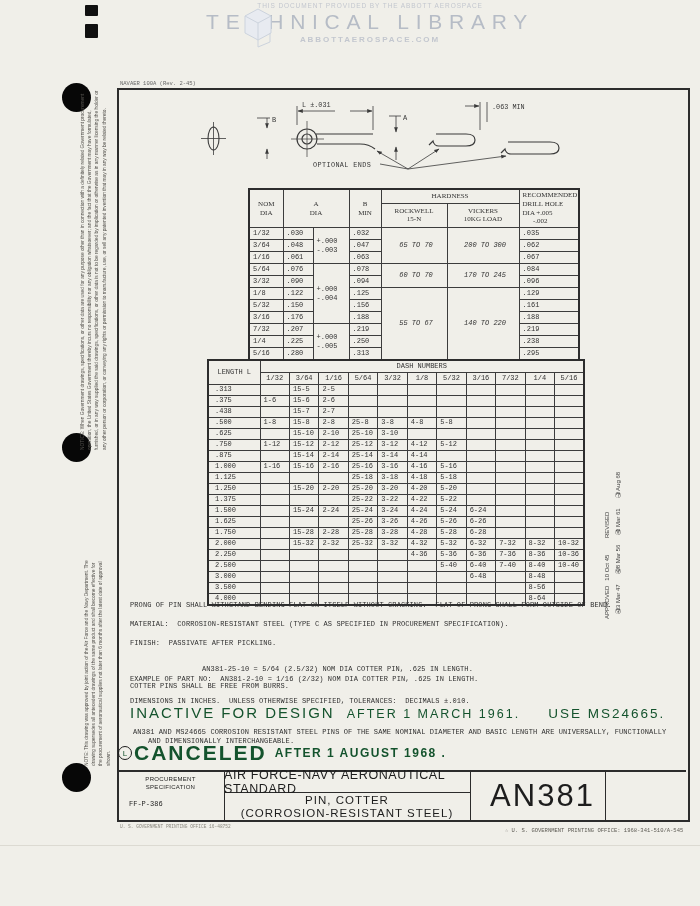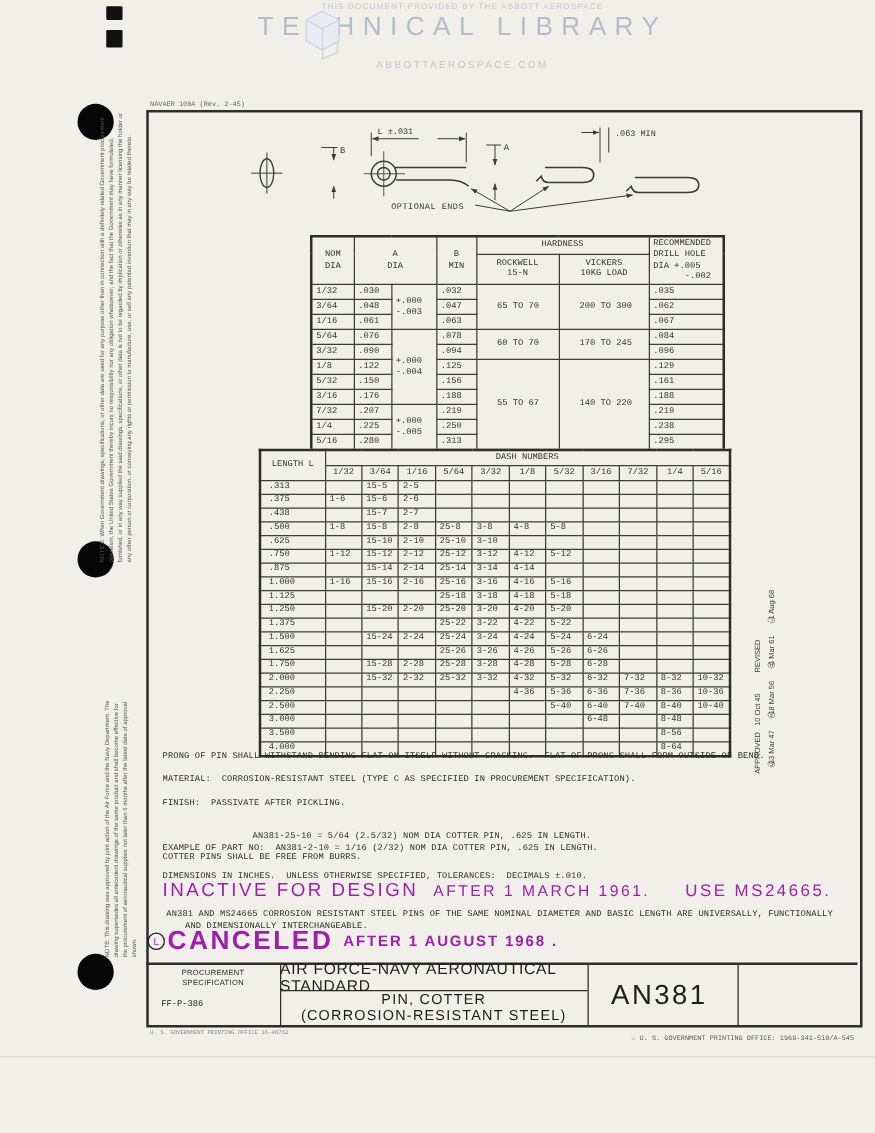--- a/index.html
+++ b/index.html
@@ -4,21 +4,21 @@
 <style>
   html,body{margin:0;padding:0;background:#e7e5de;}
   .page{position:relative;width:700px;height:906px;background:#f0efe9;overflow:hidden;
         font-family:"Liberation Mono",monospace;color:#333;}
 
   
   .wm{position:absolute;left:170px;top:2px;width:400px;text-align:center;
       font-family:"Liberation Sans",sans-serif;}
   .wm-line1{font-size:6.5px;letter-spacing:.14em;color:#c3c7cf;}
   .wm-title{font-size:21px;letter-spacing:.32em;color:#b6bcc6;margin-top:1px;}
-  .wm-url{font-size:8px;letter-spacing:.24em;color:#c3c7cf;margin-top:13px;}
+  .wm-url{font-size:8px;letter-spacing:.24em;color:#c3c7cf;margin-top:1px;font-weight:bold;}
   .wm-cube{position:absolute;left:243px;top:6px;}
 
   
   .hole{position:absolute;left:62px;width:29px;height:29px;border-radius:50%;background:#070707;}
   .mark{position:absolute;left:85px;width:13px;background:#101010;border-radius:1px;}
   .paper-edge{position:absolute;left:0;top:845px;width:700px;height:1px;background:#dcdad2;}
 
   
   .frame{position:absolute;left:117px;top:88px;width:569px;height:730px;border:2px solid #2c2c2c;}
   .form-number{position:absolute;left:120px;top:80px;font-size:5.5px;color:#666;}
@@ -37,33 +37,33 @@
   .drawing{position:absolute;left:140px;top:92px;}
   .drawing text{font-family:"Liberation Mono",monospace;fill:#383838;}
 
   
   table{border-collapse:collapse;table-layout:fixed;background:#f0efe9;}
   th,td{border:1px solid #3c3c3c;font-weight:normal;font-size:7px;
         padding:0 0 0 3px;text-align:left;line-height:1.25;color:#333;
         overflow:hidden;white-space:nowrap;}
   .dim-table{position:absolute;left:248px;top:188px;width:330px;border:2px solid #2d2d2d;}
   .dim-table td{height:11px;}
-  .dim-table th{text-align:center;padding:1px 6px;white-space:pre-line;}
+  .dim-table th{text-align:center;padding:1px 6px;white-space:pre-line;font-family:Liberation Serif, serif;}
   .dim-table th.pre-l{white-space:pre;text-align:left;padding-left:3px;}
-  .dim-table td.ctr{text-align:left;padding-left:16px;}
+  .dim-table td.ctr{text-align:center;padding-left:4px;font-style:italic;}
   .dim-table td.tol{white-space:pre-line;line-height:1.2;}
   .dash-table{position:absolute;left:207px;top:359px;width:378px;border:2px solid #2d2d2d;}
   .dash-table td{height:10px;font-size:7px;}
   .dash-table th{text-align:center;padding:1px 0;}
   .dash-table th.lenh{font-size:7px;}
   .dash-table td.len{padding-left:6px;}
 
   
   .note{position:absolute;left:130px;font-size:7px;letter-spacing:.1px;color:#2f2f2f;white-space:pre;}
-  .stamp{position:absolute;font-family:"Liberation Sans",sans-serif;color:#a21caf;white-space:nowrap;}
+  .stamp{position:absolute;font-family:"Liberation Sans",sans-serif;color:#14532d;white-space:nowrap;}
   .inactive{left:130px;top:704px;}
   .inactive .big{font-size:15px;letter-spacing:2px;}
   .inactive .mid{font-size:12.5px;letter-spacing:2px;margin-left:12px;}
   .inactive .use{font-size:13.5px;letter-spacing:2px;margin-left:28px;}
   .canceled{left:118px;top:741px;display:flex;align-items:center;}
   .circle-l{display:inline-flex;align-items:center;justify-content:center;width:12px;height:12px;
             border:1.3px solid #1e1e1e;border-radius:50%;font-size:8px;margin-right:2px;}
   .canceled .big{font-size:21px;font-weight:700;letter-spacing:2px;}
   .canceled .mid{font-size:12px;font-weight:600;letter-spacing:1.5px;margin-left:8px;}
 
@@ -71,22 +71,22 @@
   .tblock{position:absolute;left:117px;top:770px;width:569px;height:48px;
           border-top:2px solid #2c2c2c;font-family:"Liberation Sans",sans-serif;color:#1d1d1d;}
   .tb-cell{position:absolute;top:0;height:48px;border-right:1.5px solid #2c2c2c;}
   .tb1{left:0;width:107px;}
   .tb1 .lbl{font-size:6px;letter-spacing:.3px;text-align:center;margin-top:4px;white-space:pre-line;line-height:1.3;}
   .tb1 .val{font-family:"Liberation Mono",monospace;font-size:7px;margin:8px 0 0 12px;}
   .tb2{left:107px;width:246px;}
   .tb2-row1{height:20px;border-bottom:1.5px solid #2c2c2c;display:flex;align-items:center;justify-content:center;
             font-size:12.5px;letter-spacing:.6px;}
   .tb2-row2{height:27px;text-align:center;font-size:11.5px;letter-spacing:1px;line-height:1.15;padding-top:1px;}
-  .tb3{left:348px;width:125px;display:flex;align-items:center;justify-content:center;
-       font-size:22px;letter-spacing:2px;}
+  .tb3{left:363px;width:125px;display:flex;align-items:center;justify-content:center;
+       font-size:31px;letter-spacing:2px;}
   .footer-l{position:absolute;left:120px;top:824px;font-size:4.5px;color:#8a887f;}
   .footer-r{position:absolute;left:505px;top:827px;font-size:5.5px;color:#5d5b54;}
 </style>
 </head>
 <body>
 
 <div class="page">
 
   <div class="wm">
     <div class="wm-line1">THIS DOCUMENT PROVIDED BY THE ABBOTT AEROSPACE</div>

